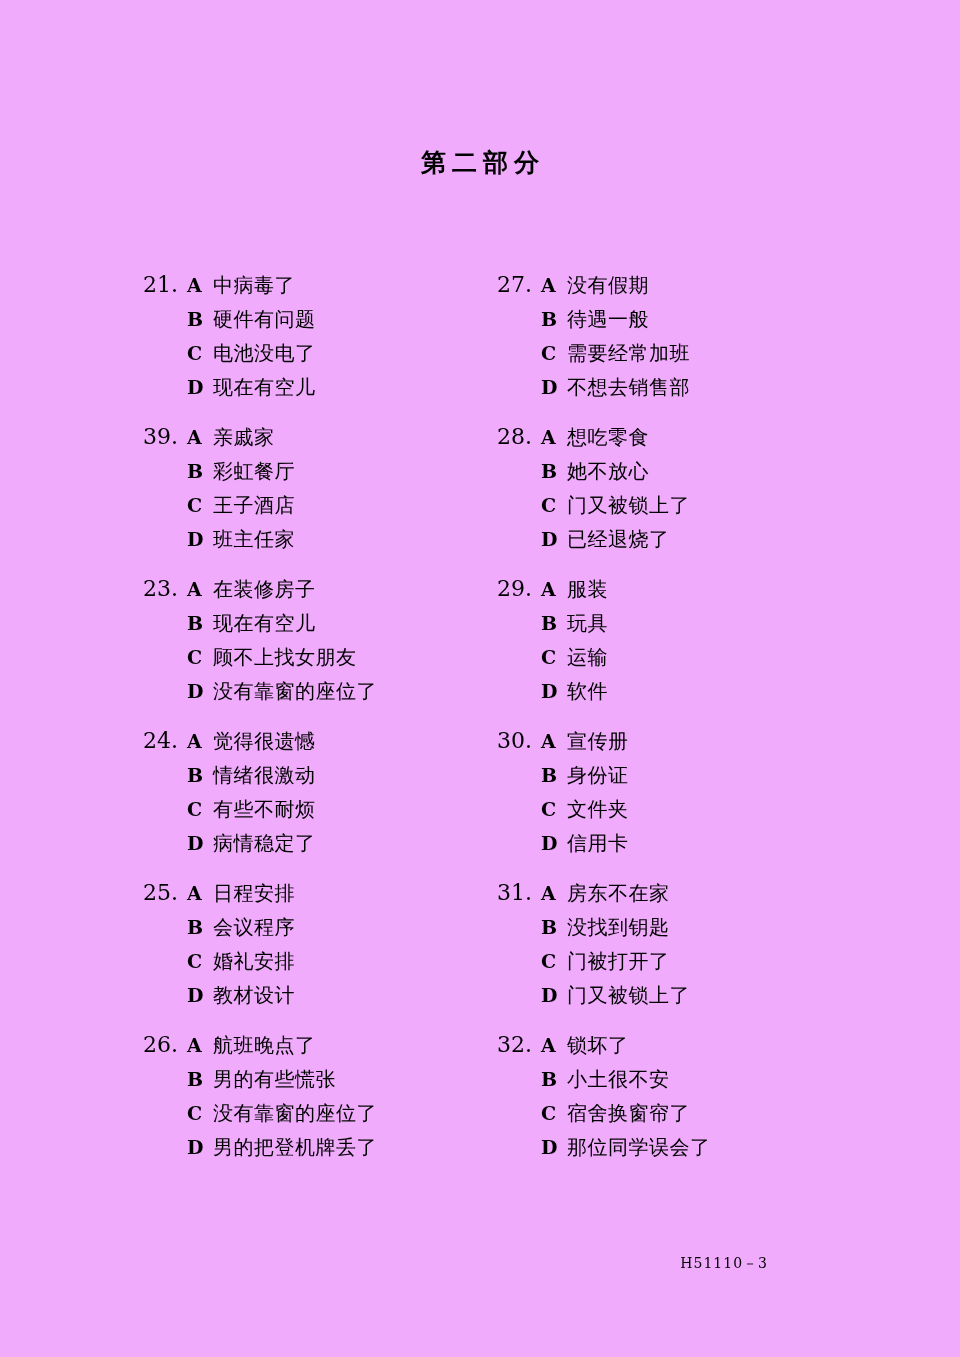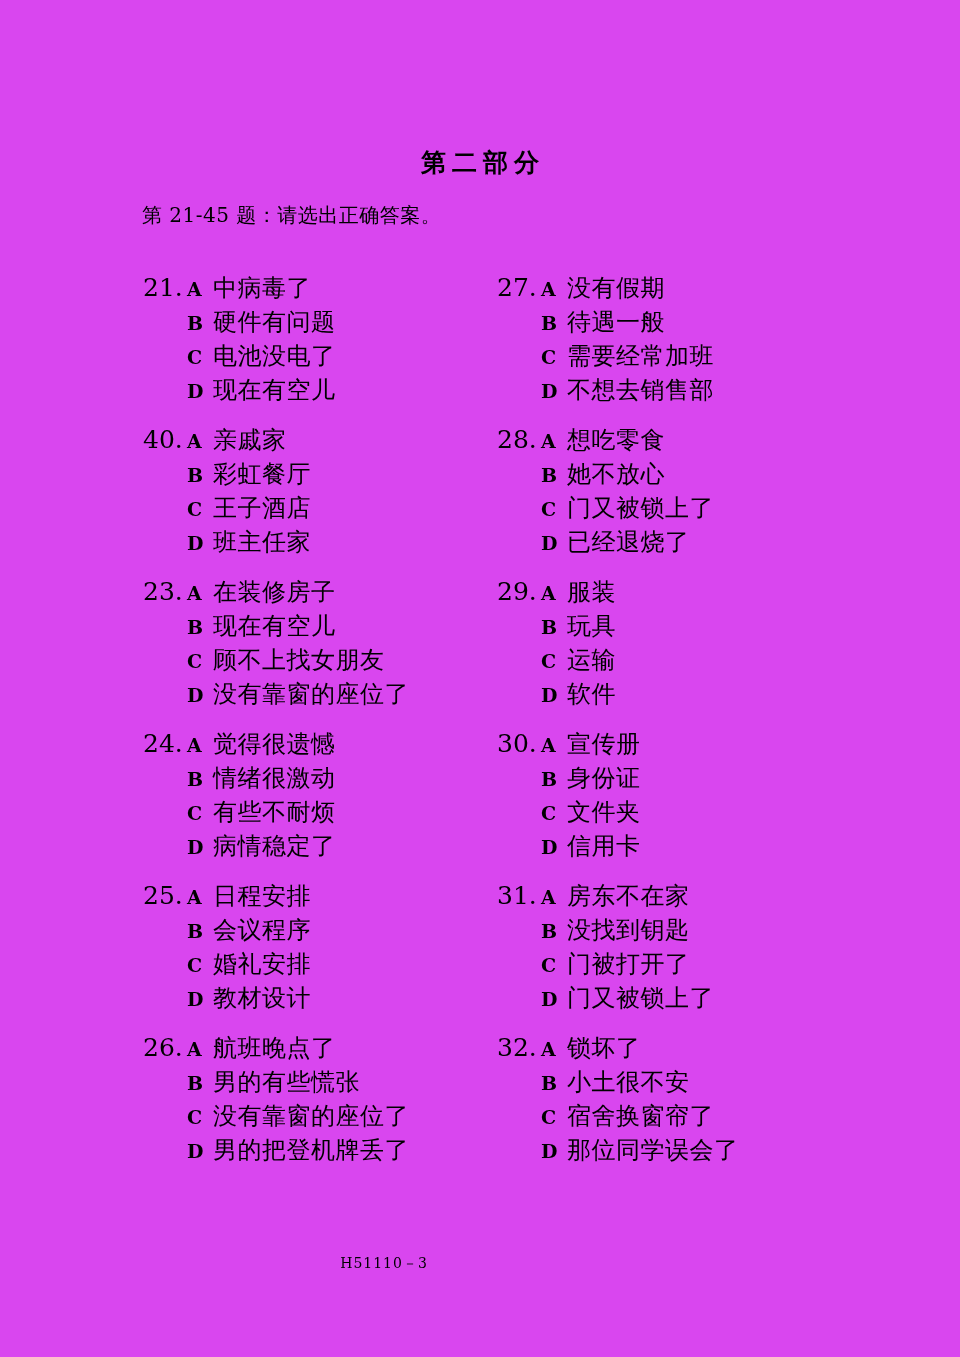--- a/index.html
+++ b/index.html
@@ -4,21 +4,21 @@
 <style>
   html, body {
     margin: 0;
     padding: 0;
     background: #ffffff;
   }
   .page {
     position: relative;
     width: 960px;
     height: 1357px;
-    background: #d946ef;
+    background: #f0abfc;
     color: #000000;
     font-family: "DejaVu Serif", "Liberation Serif", serif;
     overflow: hidden;
   }
 
   
   .section-title {
     position: absolute;
     top: 146px;
     left: 0;
@@ -55,58 +55,57 @@
   .q-row {
     display: flex;
     align-items: baseline;
     height: 34px;
     white-space: nowrap;
   }
 
   .q-num {
     width: 44px;
     flex: 0 0 44px;
-    font-size: 25px;
+    font-size: 22px;
     text-align: left;
     letter-spacing: 0px;
   }
 
   .opt-letter {
     width: 26px;
     flex: 0 0 26px;
     font-size: 19px;
     font-weight: 700;
     font-family: "DejaVu Serif", "Liberation Serif", serif;
   }
 
   .opt-text {
-    font-size: 24px;
+    font-size: 20px;
     letter-spacing: 0.5px;
   }
 
   
   .footer {
     position: absolute;
     top: 1255px;
     left: 0;
     width: 768px;
-    text-align: center;
+    text-align: right;
     font-size: 14px;
     letter-spacing: 1px;
     font-family: "DejaVu Serif", "Liberation Serif", serif;
   }
 </style>
 </head>
 <body>
 
 <div class="page">
 
   <div class="section-title">第二部分</div>
 
-  <div class="instruction">第 21-45 题：请选出正确答案。</div>
 
   <div class="col col-left">
       <div class="q-block">
         <div class="q-row">
           <span class="q-num">21.</span>
           <span class="opt-letter">A</span>
           <span class="opt-text">中病毒了</span>
         </div>
         <div class="q-row">
           <span class="q-num"></span>
@@ -119,21 +118,21 @@
           <span class="opt-text">电池没电了</span>
         </div>
         <div class="q-row">
           <span class="q-num"></span>
           <span class="opt-letter">D</span>
           <span class="opt-text">现在有空儿</span>
         </div>
       </div>
       <div class="q-block">
         <div class="q-row">
-          <span class="q-num">40.</span>
+          <span class="q-num">39.</span>
           <span class="opt-letter">A</span>
           <span class="opt-text">亲戚家</span>
         </div>
         <div class="q-row">
           <span class="q-num"></span>
           <span class="opt-letter">B</span>
           <span class="opt-text">彩虹餐厅</span>
         </div>
         <div class="q-row">
           <span class="q-num"></span>

